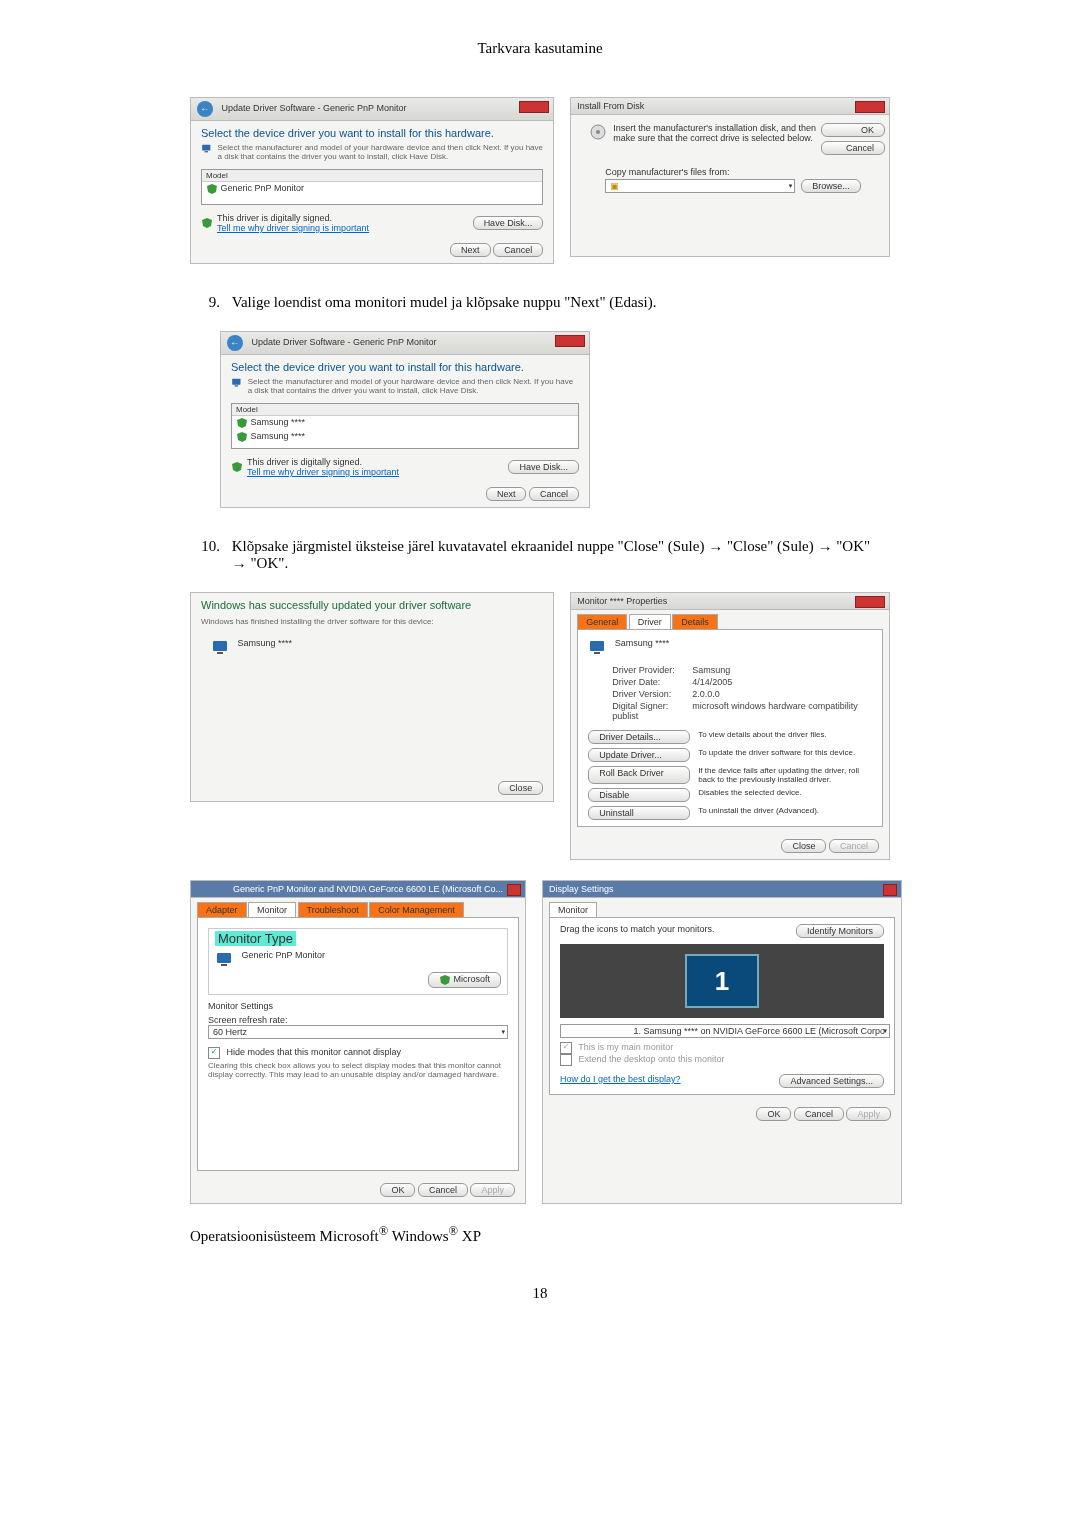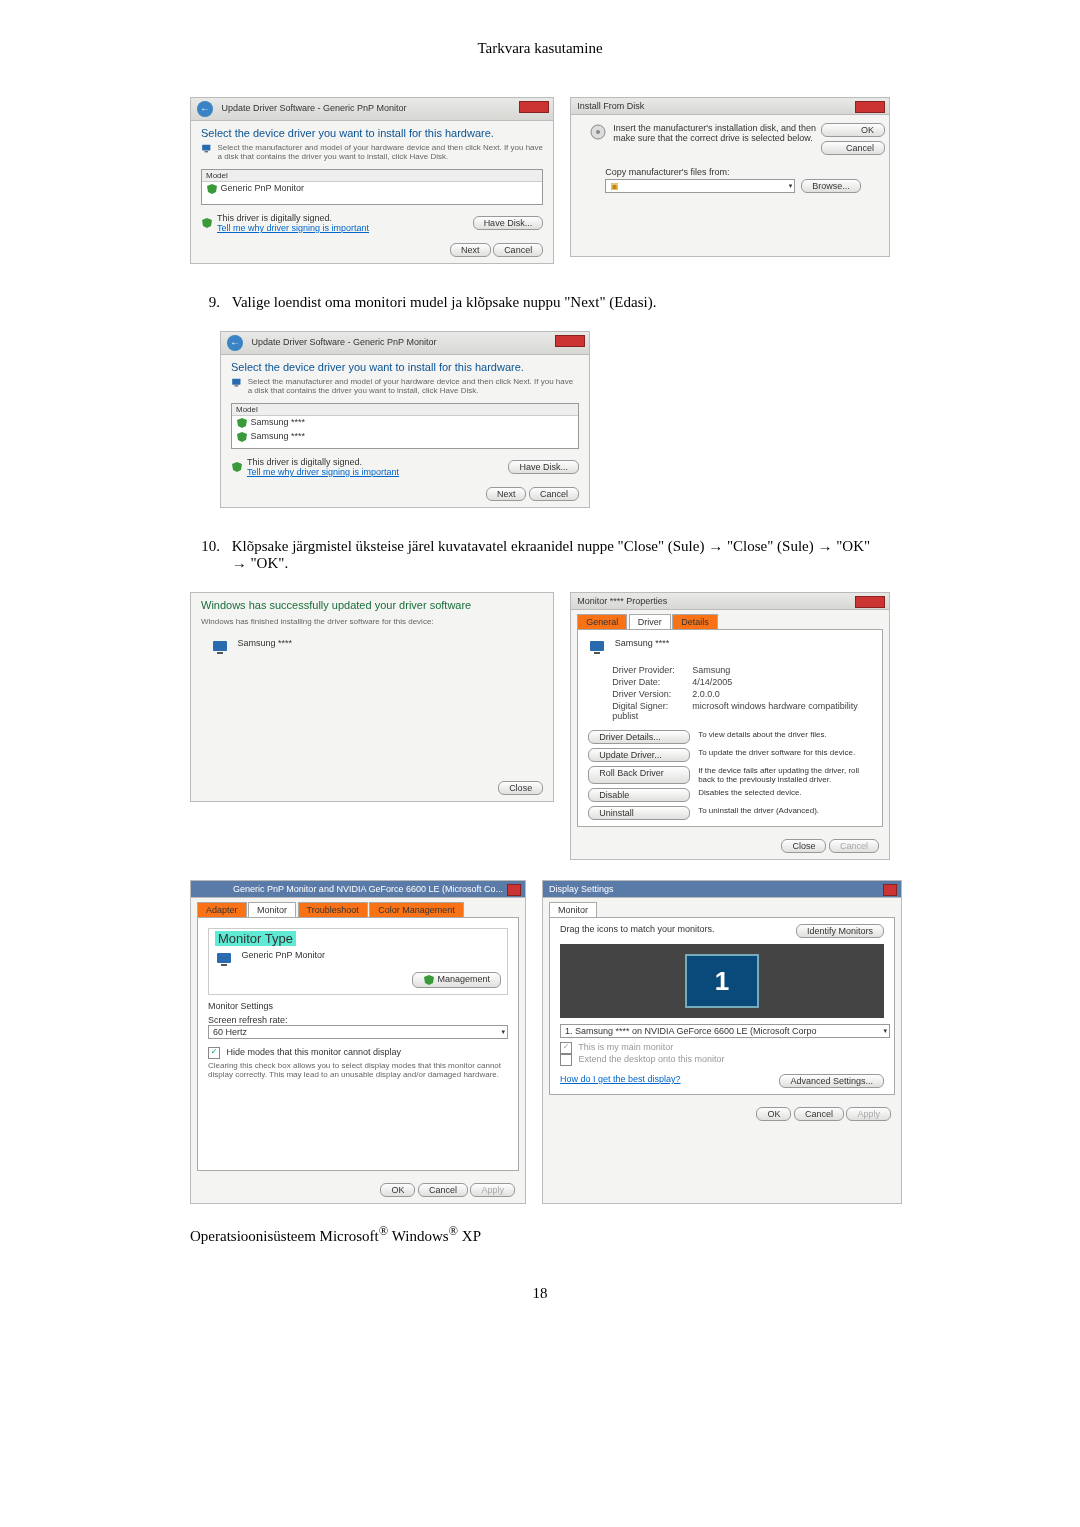--- a/index.html
+++ b/index.html
@@ -461,21 +461,21 @@
                   <rect x="6" y="14" width="6" height="2" fill="#555"></rect>
                 </svg>
             </span>
             <span>Generic PnP Monitor</span>
           </div>
           <div style="text-align:right;">
             <span class="btn">
               <span class="shield"><svg viewBox="0 0 12 12">
                     <path d="M6 1 L11 3 L10 9 L6 11 L2 9 L1 3 Z" fill="#3a9a3a"></path>
                   </svg></span>
-              <span>Management</span>
+              <span>Microsoft</span>
             </span>
           </div>
         </div>
         <div class="groupbox" style="border:none; padding:2px 0;">
           <div style="margin-bottom:4px;">Monitor Settings</div>
           <div>Screen refresh rate:</div>
           <div class="sel" style="width:290px;">
             <span>60 Hertz</span>
             <span class="arrow">▾</span>
           </div>
@@ -502,21 +502,21 @@
         <span class="tab active">Monitor</span>
       </div>
       <div class="whiteinner">
         <div style="display:flex; gap:6px;">
           <span style="flex:1;">Drag the icons to match your monitors.</span>
           <span class="btn">Identify Monitors</span>
         </div>
         <div style="background:#444; padding:10px; margin:6px 0; text-align:center;">
           <span class="bigmon">1</span>
         </div>
-        <div class="sel" style="width:320px;">
+        <div class="sel" style="width:320px;text-align:right;">
           <span>1. Samsung **** on NVIDIA GeForce 6600 LE (Microsoft Corpo</span>
           <span class="arrow">▾</span>
         </div>
         <div style="color:#999; margin-top:4px;">
           <span class="chk" style="color:#999;">✓</span>
           <span>This is my main monitor</span>
         </div>
         <div style="color:#999;">
           <span class="chk" style="color:#999;"></span>
           <span>Extend the desktop onto this monitor</span>

